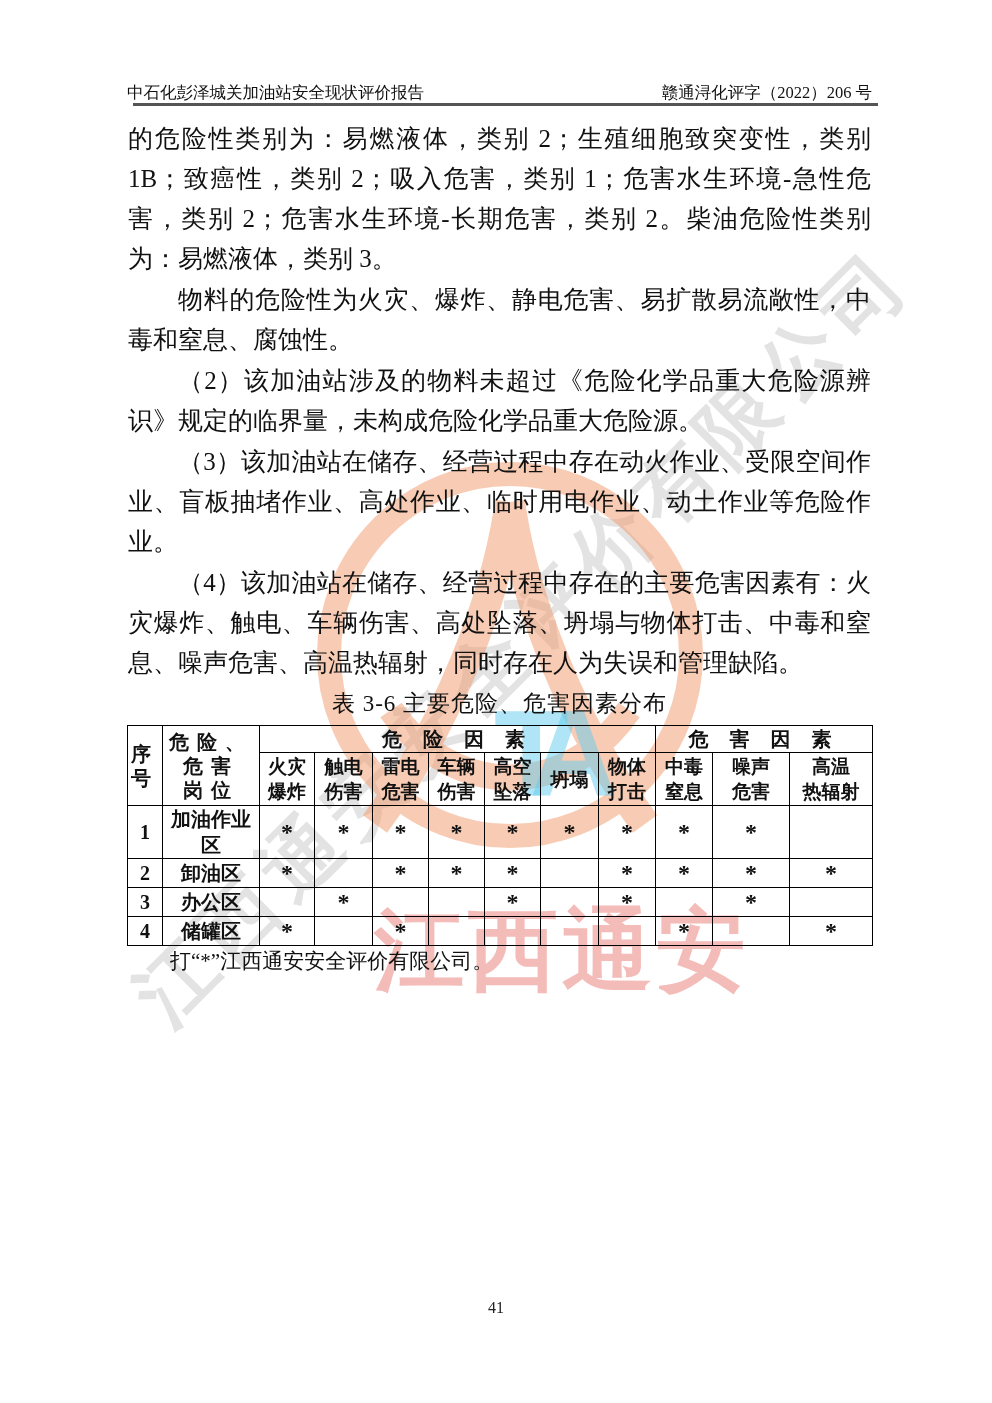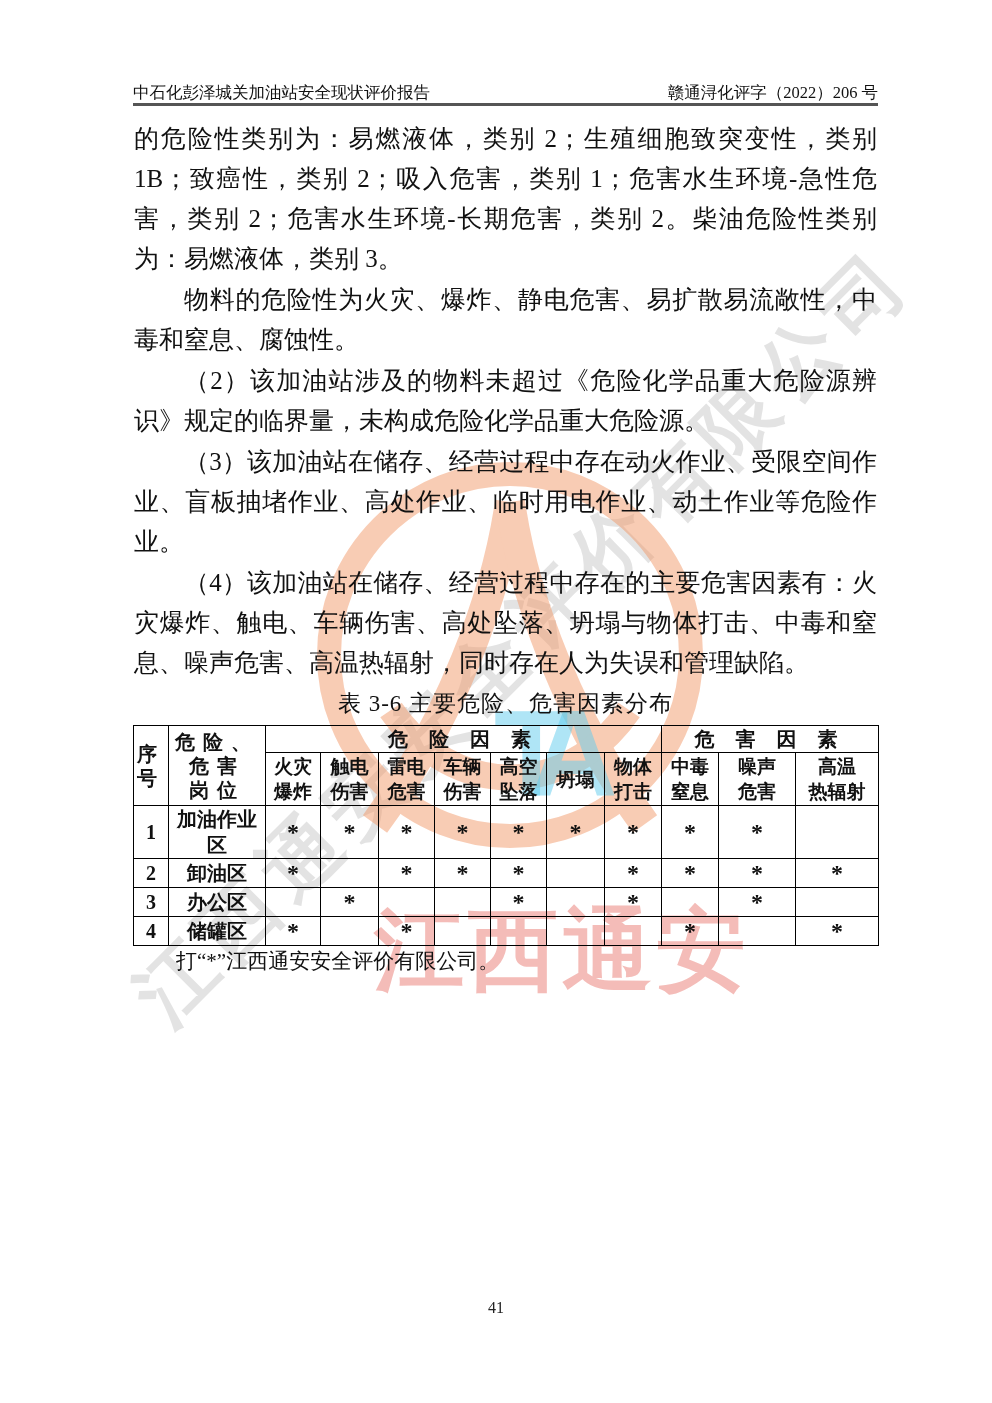--- a/index.html
+++ b/index.html
@@ -10,21 +10,21 @@
   .wm-diagonal{left:150px;top:958px;transform:rotate(-45deg);transform-origin:0 50%;
         font-size:78px;font-weight:bold;letter-spacing:10px;white-space:nowrap;
         color:rgba(128,128,128,0.22);}
   .wm-brand{left:366px;top:890px;font-size:90px;font-weight:bold;letter-spacing:4px;
         color:rgba(228,87,77,0.40);white-space:nowrap;margin-left:8px;}
   .wm-monogram{left:494px;top:684px;font-size:122px;font-weight:bold;
         font-family:"Liberation Sans", sans-serif;letter-spacing:-30px;
         color:rgba(96,203,238,0.50);}
   .wm-stamp{left:303px;top:448px;width:414px;height:414px;}
   
-  .layer{position:absolute;z-index:1;left:133px;width:745px;}
+  .layer{position:absolute;z-index:1;left:127px;width:745px;}
   .header{top:82px;display:flex;justify-content:space-between;font-size:16.5px;}
   .header-rule{position:absolute;z-index:1;left:133px;width:745px;top:103px;
         border-top:3px solid #555;}
   .content{top:118px;font-size:25px;line-height:40px;text-align:justify;}
   .content p{margin:1px;}
   .content p.indent{text-indent:2em;}
   .table-title{margin:4px 0 4px;text-align:center;font-weight:normal;font-size:23px;
         letter-spacing:1px;text-indent:0;}
   table{width:745px;border-collapse:collapse;table-layout:fixed;background:transparent;}
   th,td{border:1px solid #000;text-align:center;vertical-align:middle;padding:0;

